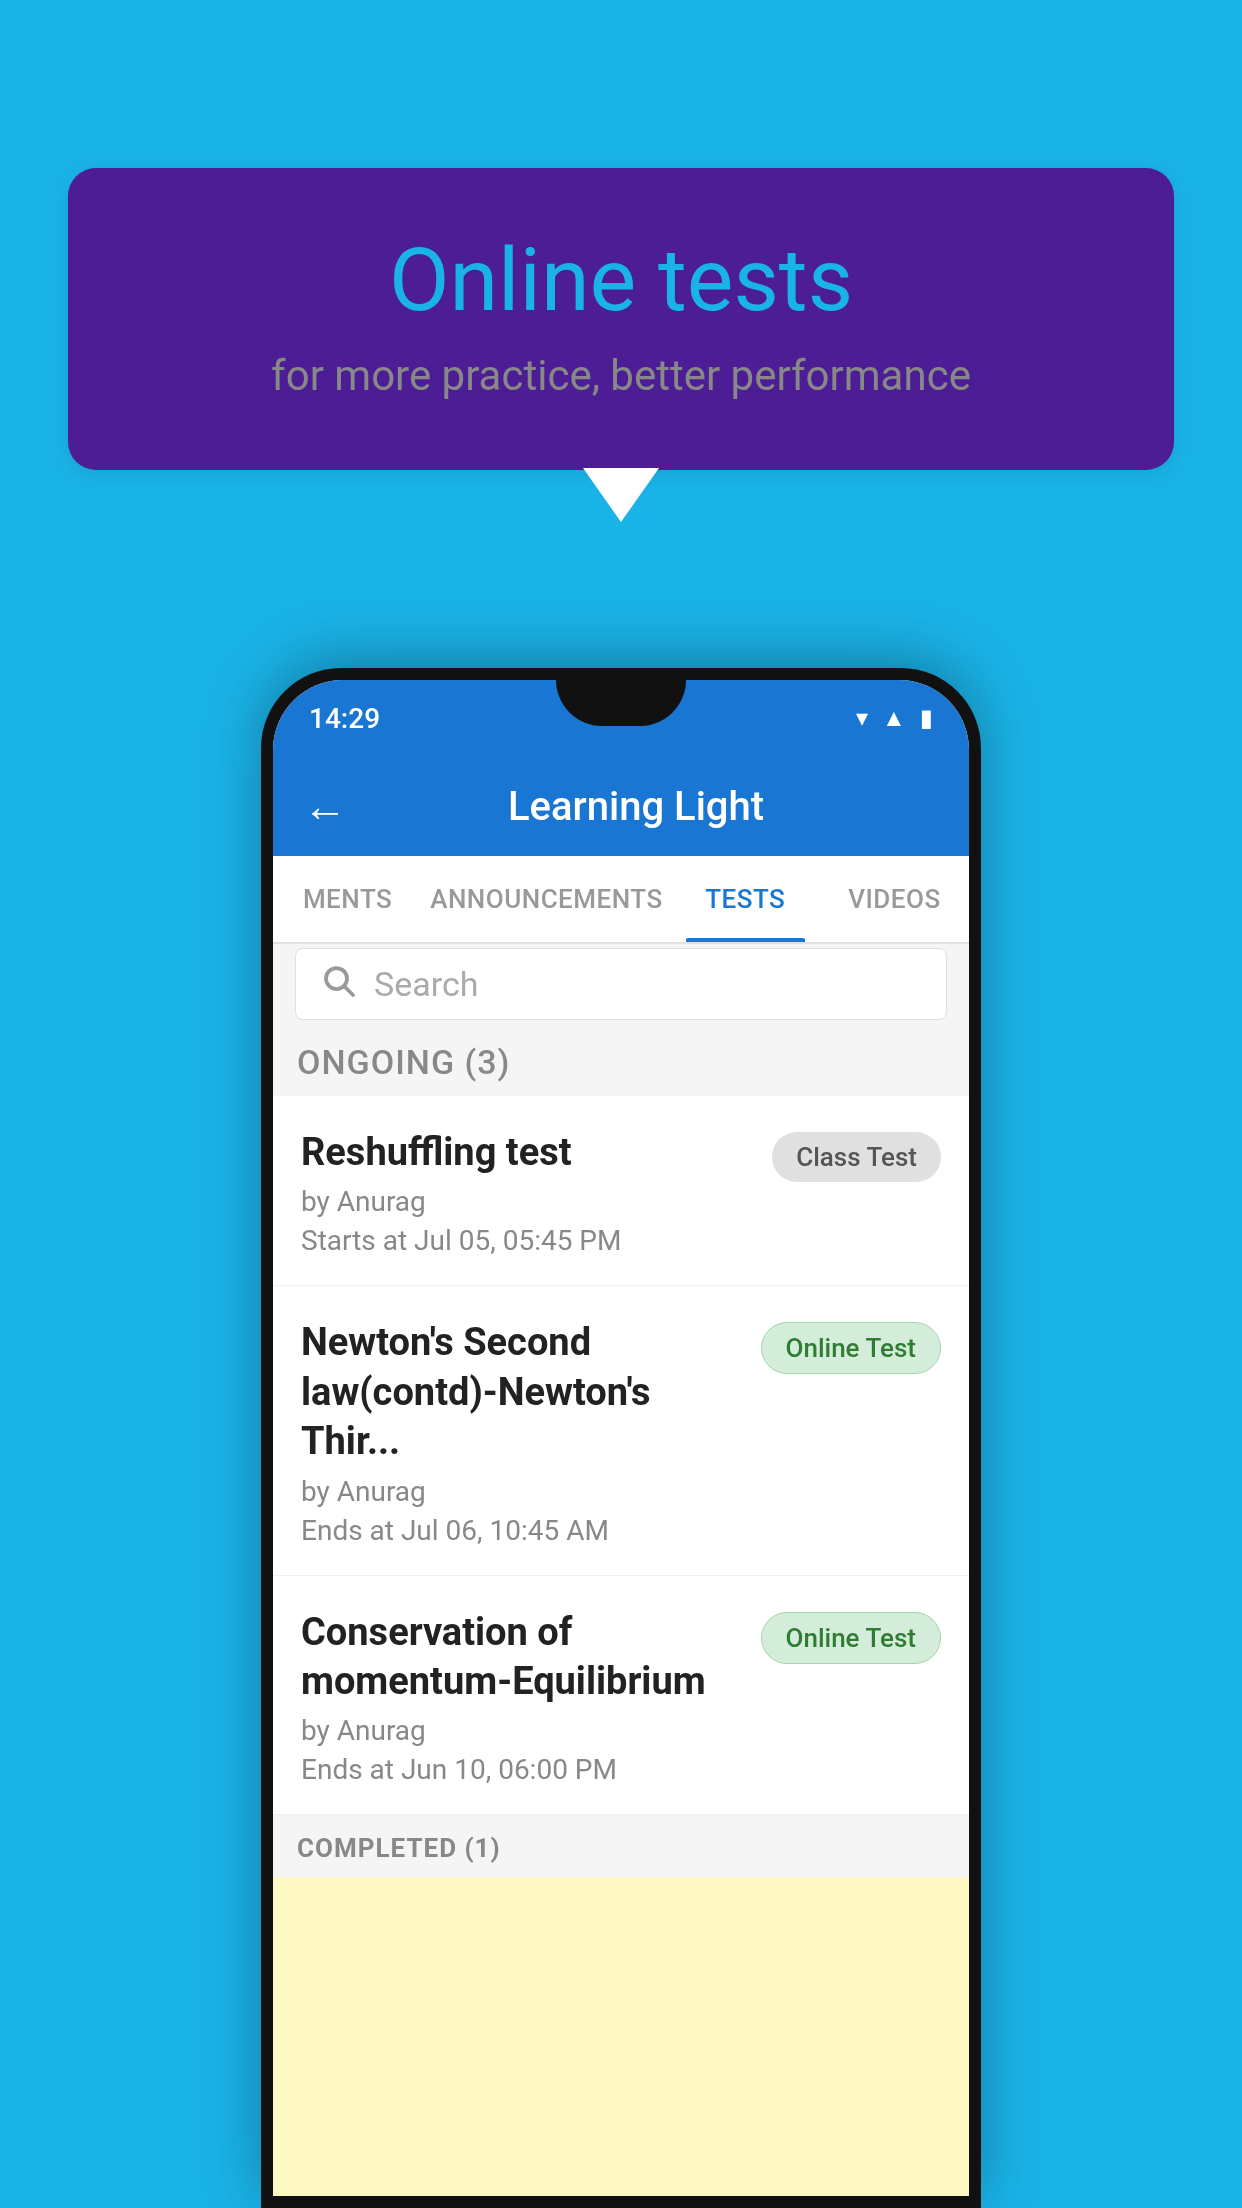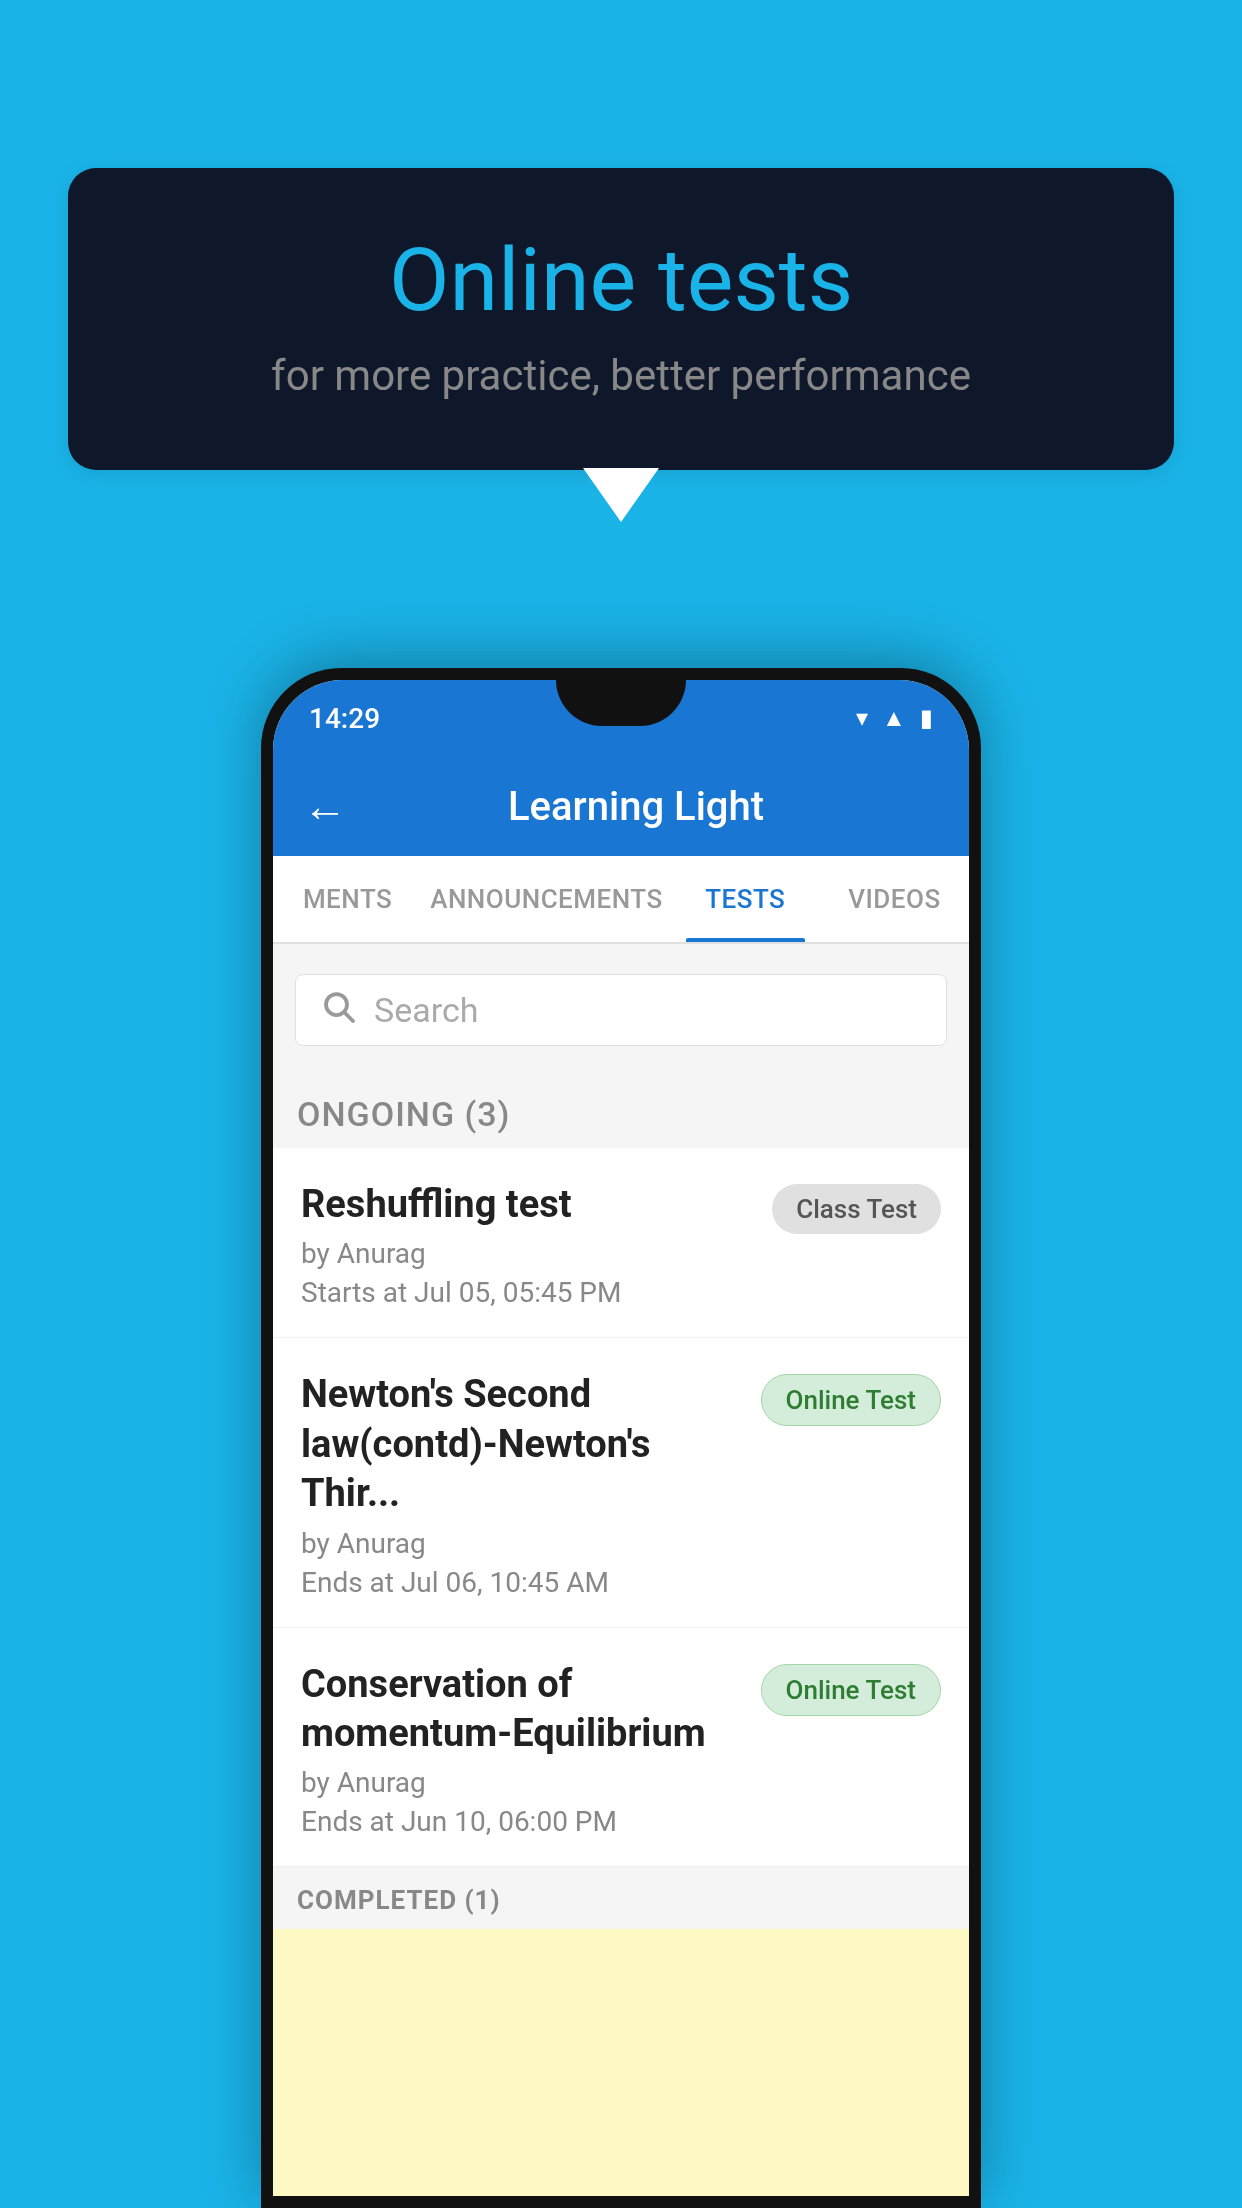--- a/index.html
+++ b/index.html
@@ -12,21 +12,21 @@
       overflow: hidden;
       position: relative;
     }
 
     
     .speech-bubble {
       position: absolute;
       top: 168px;
       left: 68px;
       right: 68px;
-      background: #0f172a;
+      background: #4c1d95;
       border-radius: 28px;
       padding: 60px 80px 70px;
       text-align: center;
       box-shadow: 0 4px 20px rgba(0,0,0,0.1);
     }
     .speech-bubble::after {
       content: '';
       position: absolute;
       bottom: -52px;
       left: 50%;
@@ -176,21 +176,21 @@
       left: 10%;
       width: 80%;
       height: 4px;
       background: #1976d2;
       border-radius: 2px 2px 0 0;
     }
 
     
     .search-container {
       width: 100%;
-      padding: 30px 22px;
+      padding: 4px 22px;
       background: #f5f5f5;
     }
 
     .search-input {
       width: 100%;
       height: 72px;
       background: white;
       border-radius: 8px;
       border: 1px solid #e0e0e0;
       display: flex;

